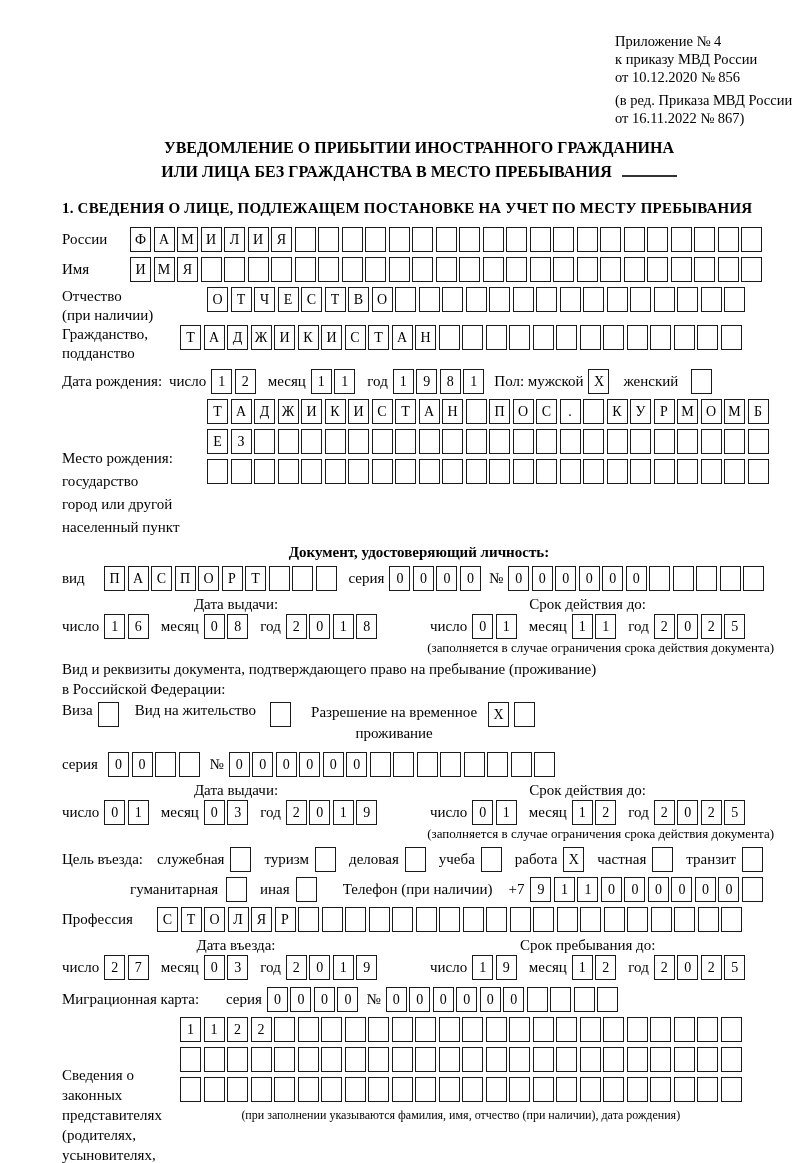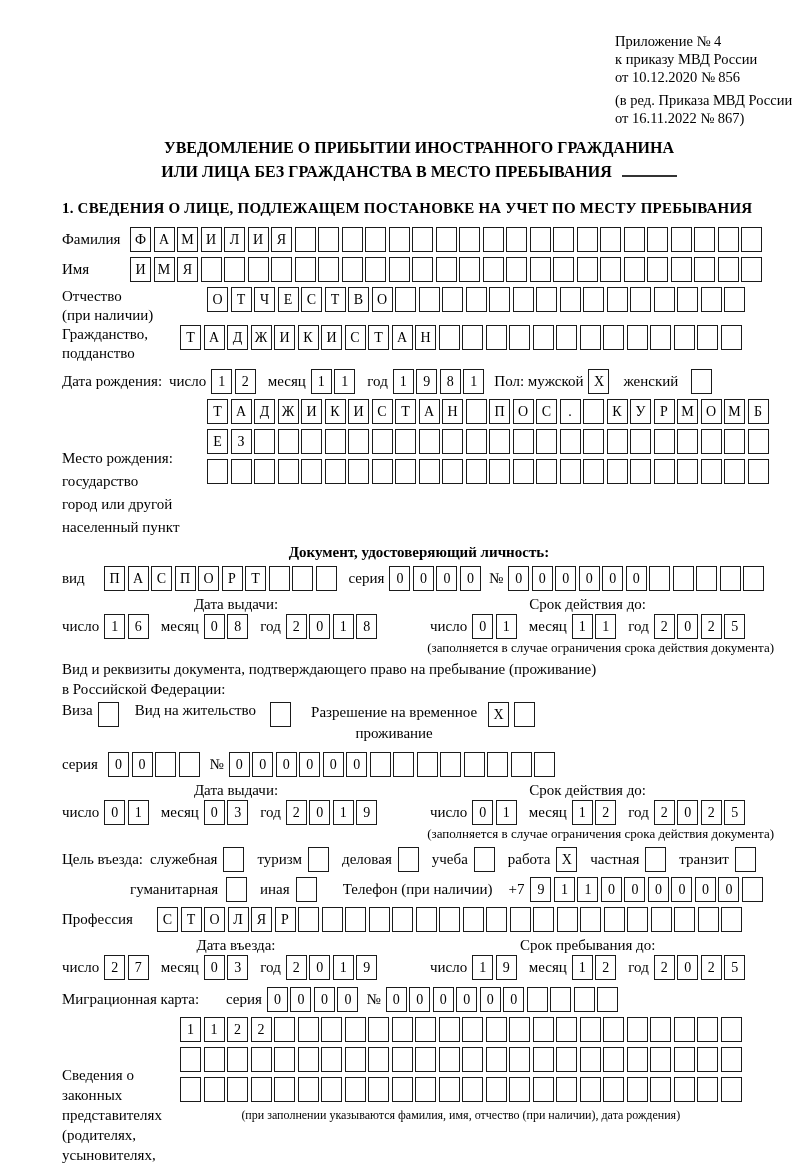--- a/index.html
+++ b/index.html
@@ -75,21 +75,21 @@
   </div>
 
   <div class="title">
     <div>УВЕДОМЛЕНИЕ О ПРИБЫТИИ ИНОСТРАННОГО ГРАЖДАНИНА</div>
     <div><span>ИЛИ ЛИЦА БЕЗ ГРАЖДАНСТВА В МЕСТО ПРЕБЫВАНИЯ</span><span class="blankline"></span></div>
   </div>
 
   <div class="sec">1. СВЕДЕНИЯ О ЛИЦЕ, ПОДЛЕЖАЩЕМ ПОСТАНОВКЕ НА УЧЕТ ПО МЕСТУ ПРЕБЫВАНИЯ</div>
 
   <div class="row ac">
-    <span class="lbl w68">Фамилия</span>
+    <span class="lbl w68">России</span>
     <span class="cells">
         <span class="cell">Ф</span>
         <span class="cell">А</span>
         <span class="cell">М</span>
         <span class="cell">И</span>
         <span class="cell">Л</span>
         <span class="cell">И</span>
         <span class="cell">Я</span>
         <span class="cell"></span>
         <span class="cell"></span>
@@ -496,21 +496,21 @@
             <span class="cell">2</span>
             <span class="cell">5</span>
           </span>
       </div>
     </div>
   </div>
   <div class="note">(заполняется в случае ограничения срока действия документа)</div>
 
   <div class="row ac">
     <span>Цель въезда:</span>
-    <span class="pi" style="margin-left:7px">служебная</span>
+    <span class="pi" style="margin-left:14px">служебная</span>
     <span class="cell"></span>
     <span class="pi">туризм</span>
     <span class="cell"></span>
     <span class="pi">деловая</span>
     <span class="cell"></span>
     <span class="pi">учеба</span>
     <span class="cell"></span>
     <span class="pi">работа</span>
     <span class="cell">X</span>
     <span class="pi">частная</span>

